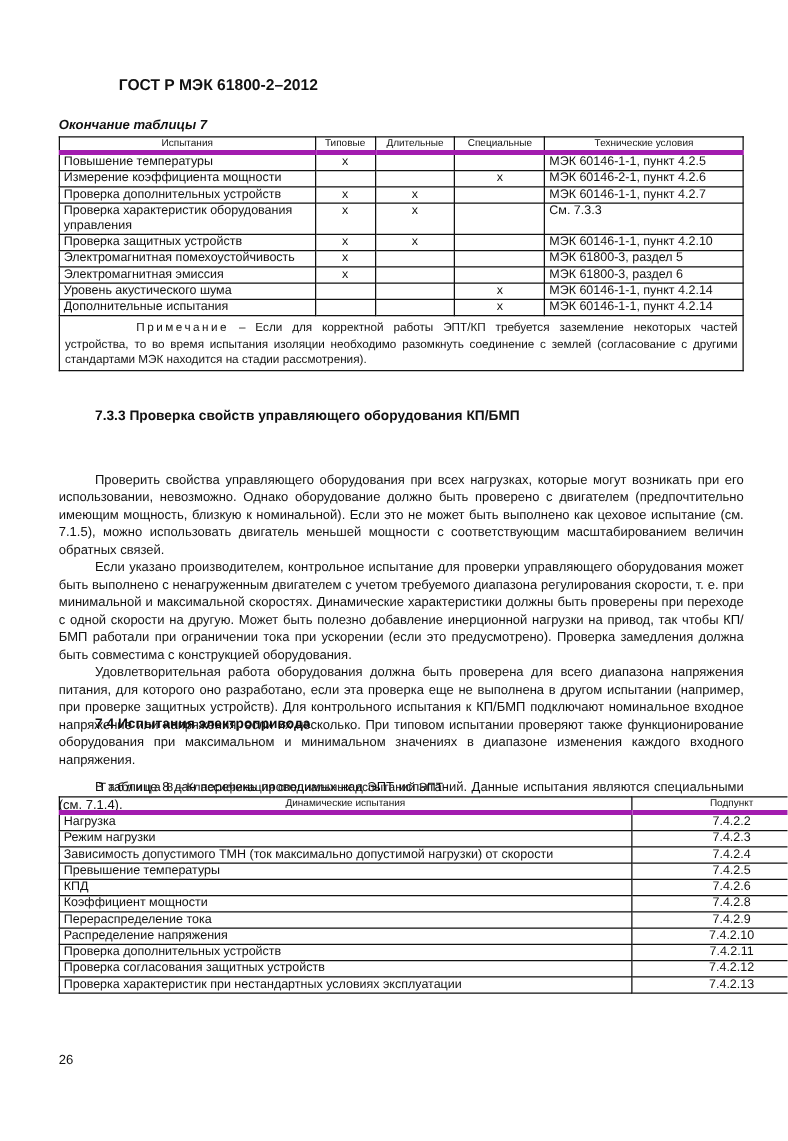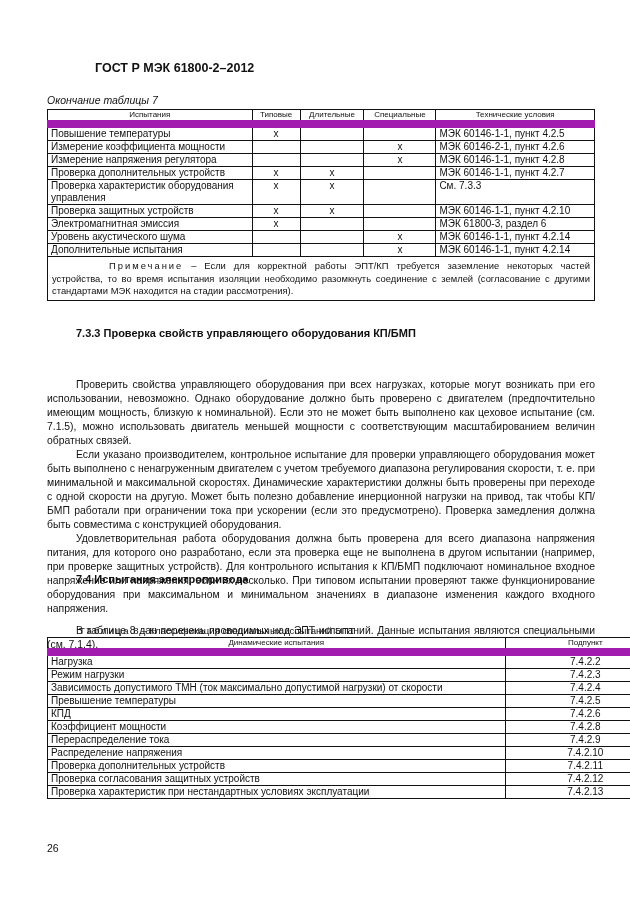--- a/index.html
+++ b/index.html
@@ -1,22 +1,22 @@
 <!DOCTYPE html>
 <html><head>
 <meta charset="utf-8">
 <style>
   html, body { margin:0; padding:0; background:#fff; }
   body { width:630px; height:913px; position:relative; font-family:"Liberation Sans", sans-serif; color:#111; overflow:hidden; }
   .page { position:absolute; left:0; top:0; width:630px; height:913px; }
   .hdr { position:absolute; left:47px; top:61px; font-size:12.5px; font-weight:bold;margin-left:48px; }
-  .caption7 { position:absolute; left:47px; top:94px; font-size:10.5px; font-style:italic; }
+  .caption7 { position:absolute; left:47px; top:94px; font-size:10.5px; font-style:italic;font-weight:bold; }
   table { border-collapse:collapse; position:absolute; font-size:10px; }
   td, th { border:1px solid #111; padding:0 3px; line-height:12px; vertical-align:top; }
-  th { font-weight:normal; font-size:8px; text-align:center; height:10px; line-height:10px; border-bottom:8px solid #a21caf; }
+  th { font-weight:normal; font-size:8px; text-align:center; height:10px; line-height:10px; border-bottom:4px solid #a21caf; }
   #t7 { left:47px; top:109px; width:548px; }
   #t7 td { height:12px; }
   #t7 td.c { text-align:center; }
   .note-cell { font-size:9.4px; line-height:12.5px; text-align:justify; padding:3px 4px 2px 4px; }
   .spaced { letter-spacing:2px;padding-left:32px; }
   .h3 { position:absolute; left:76px; font-size:11px; font-weight:bold; }
   .para { position:absolute; left:47px; width:548px; font-size:10.4px; line-height:14px; text-align:justify;margin-top:32px; }
   .para p { margin:0; text-indent:29px; }
   .caption8 { position:absolute; left:47px; top:625px; font-size:9.6px; }
   #t8 { left:47px; top:637px; width:619px; }
@@ -57,46 +57,46 @@
           <td>МЭК 60146-1-1, пункт 4.2.5</td>
         </tr>
         <tr>
           <td>Измерение коэффициента мощности</td>
           <td class="c"></td>
           <td class="c"></td>
           <td class="c">x</td>
           <td>МЭК 60146-2-1, пункт 4.2.6</td>
         </tr>
         <tr>
-          <td>Измерение напряжения регулятора</td>
-          <td class="c"></td>
-          <td class="c"></td>
-          <td class="c">x</td>
-          <td>МЭК 60146-1-1, пункт 4.2.8</td>
-        </tr>
-        <tr>
           <td>Проверка дополнительных устройств</td>
           <td class="c">x</td>
           <td class="c">x</td>
           <td class="c"></td>
           <td>МЭК 60146-1-1, пункт 4.2.7</td>
         </tr>
         <tr>
           <td>Проверка характеристик оборудования управления</td>
           <td class="c">x</td>
           <td class="c">x</td>
           <td class="c"></td>
           <td>См. 7.3.3</td>
         </tr>
         <tr>
           <td>Проверка защитных устройств</td>
           <td class="c">x</td>
           <td class="c">x</td>
           <td class="c"></td>
           <td>МЭК 60146-1-1, пункт 4.2.10</td>
+        </tr>
+        <tr>
+          <td>Электромагнитная помехоустойчивость</td>
+          <td class="c">x</td>
+          <td class="c"></td>
+          <td class="c"></td>
+          <td>МЭК 61800-3, раздел 5</td>
         </tr>
         <tr>
           <td>Электромагнитная эмиссия</td>
           <td class="c">x</td>
           <td class="c"></td>
           <td class="c"></td>
           <td>МЭК 61800-3, раздел 6</td>
         </tr>
         <tr>
           <td>Уровень акустического шума</td>

